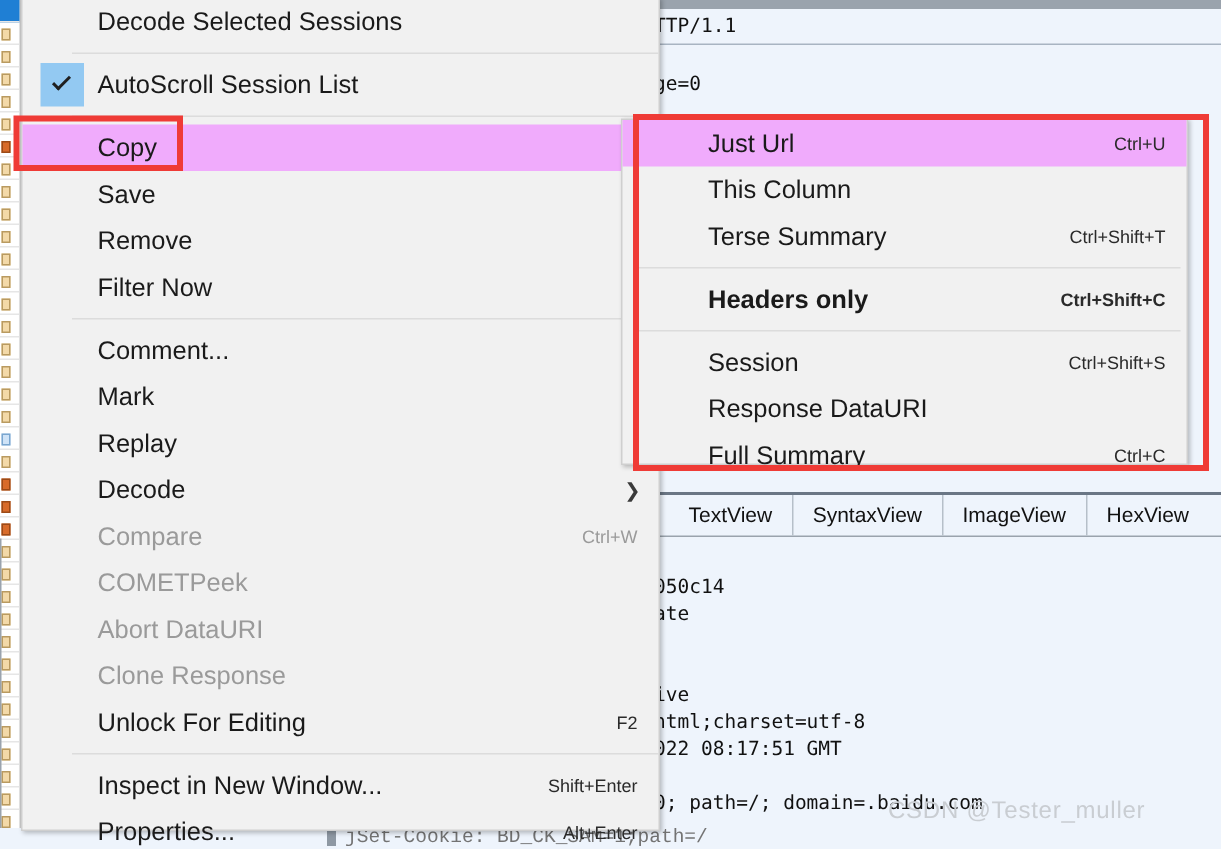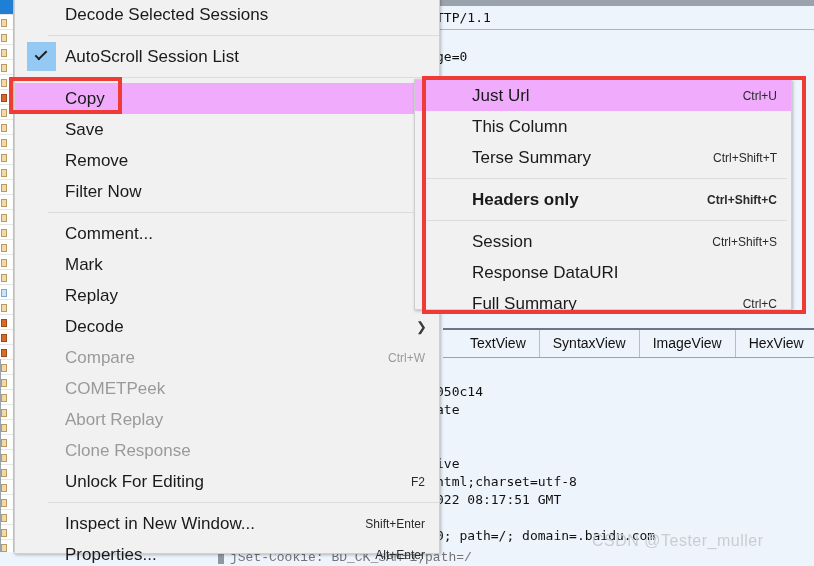--- a/index.html
+++ b/index.html
@@ -61,21 +61,21 @@
     position: absolute; left: 1px; right: 0; top: 30px; height: 36px;
     background: #eef4fc;
     font-family: "DejaVu Sans Mono", monospace;
     font-size: 13px; color: #111;
     padding-left: 4px;
     white-space: nowrap; overflow: hidden;
   }
   .req-box2 span { display: block; line-height: 18px; padding-top: 18px; }
 
   .tabstrip {
-    position: absolute; left: 12px; right: 0; top: 328px; height: 30px;
+    position: absolute; left: 1px; right: 0; top: 328px; height: 30px;
     background: #eef4fc;
     border-top: 2px solid #6a7685;
     border-bottom: 1px solid #9aa3ad;
   }
   .tabstrip-inner {
     display: flex; align-items: center; height: 100%;
     padding-left: 14px;
   }
   .tab {
     font-size: 14px; color: #111;
@@ -325,21 +325,21 @@
       <div class="gut"></div>
       <div class="lbl">Compare</div>
       <div class="acc">Ctrl+W</div>
     </div>
     <div class="mi dis">
       <div class="gut"></div>
       <div class="lbl">COMETPeek</div>
     </div>
     <div class="mi dis">
       <div class="gut"></div>
-      <div class="lbl">Abort Replay</div>
+      <div class="lbl">Abort DataURI</div>
     </div>
     <div class="mi dis">
       <div class="gut"></div>
       <div class="lbl">Clone Response</div>
     </div>
     <div class="mi">
       <div class="gut"></div>
       <div class="lbl">Unlock For Editing</div>
       <div class="acc">F2</div>
     </div>

